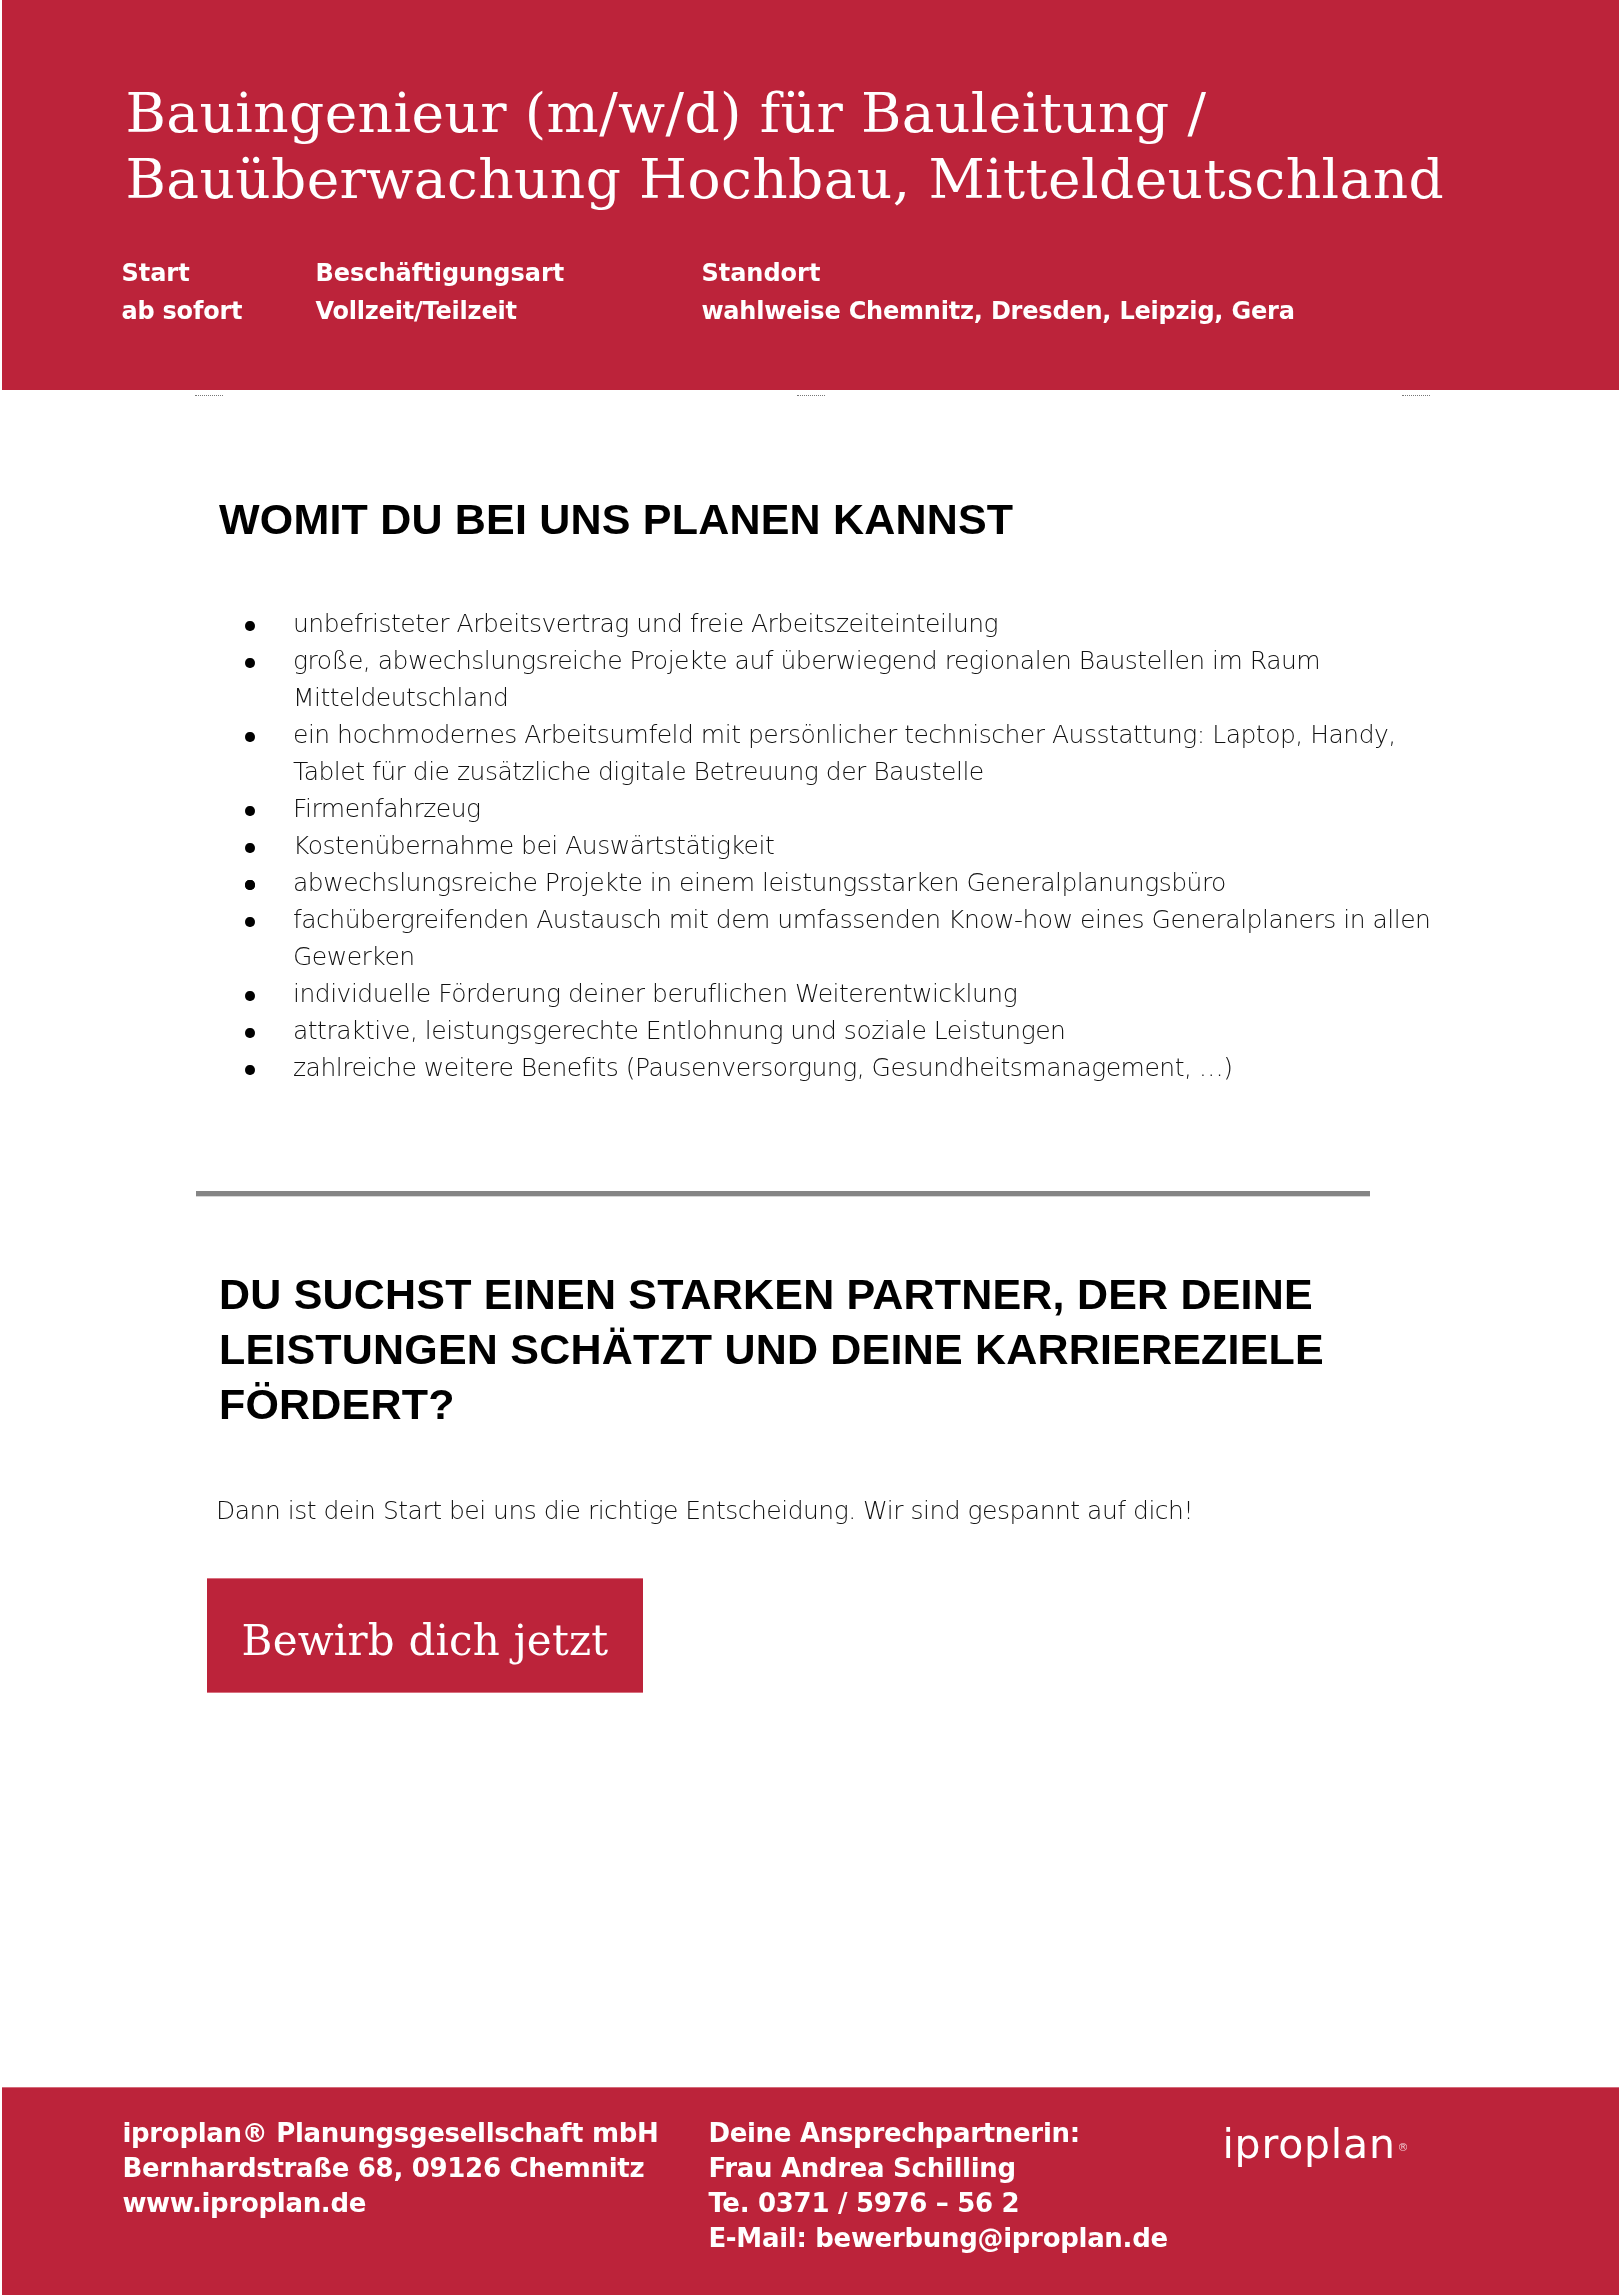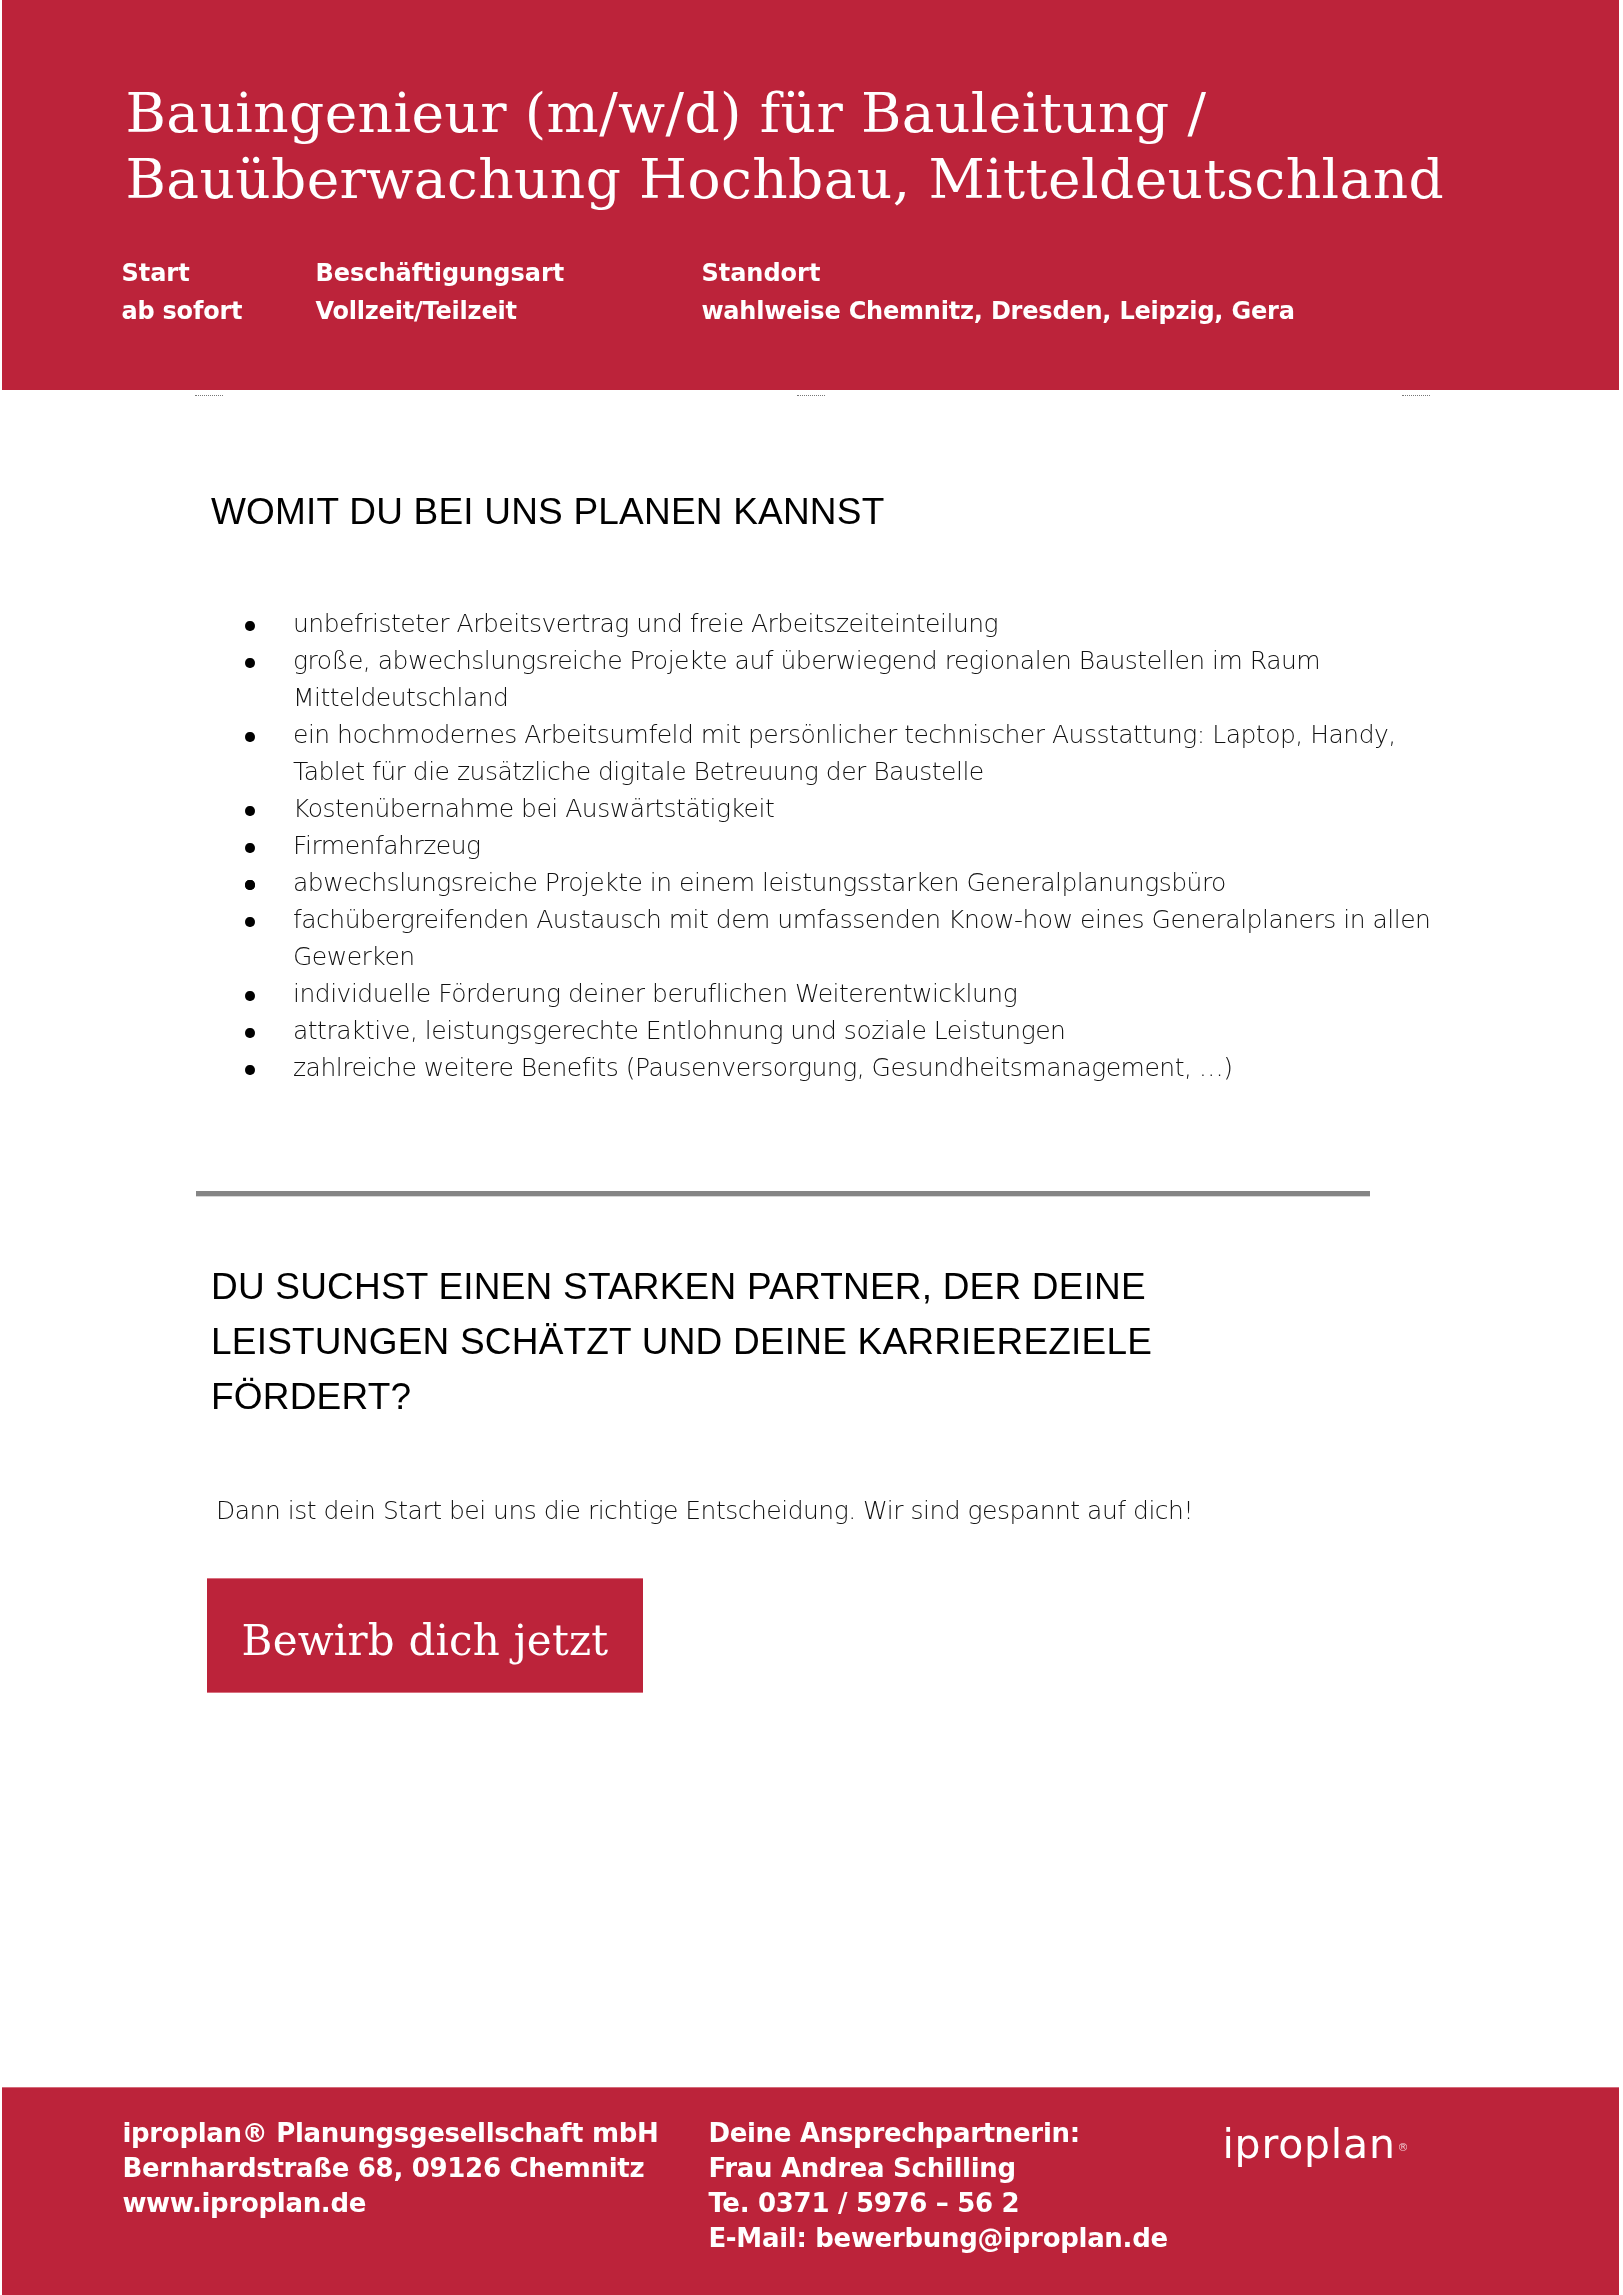--- a/index.html
+++ b/index.html
@@ -72,24 +72,24 @@
       top: 390px;
       height: 4.7px;
       width: 28px;
       border-bottom: 0.8px dotted #777777;
     }
 
     
     .section-heading {
       position: absolute;
       left: 206px;
-      margin: 5px;
+      margin: 13px;
       font-family: "Liberation Sans", sans-serif;
-      font-weight: normal;
-      font-size: 37px;
+      font-weight: bold;
+      font-size: 43px;
       line-height: 55px;
       color: #000000;
       letter-spacing: 0.2px;
     }
     .heading-1 { top: 479px; }
 
     .benefits {
       position: absolute;
       left: 236px;
       top: 605px;
@@ -253,25 +253,25 @@
   <li class="benefit">
     <span class="bullet"></span>
     <span>große, abwechslungsreiche Projekte auf überwiegend regionalen Baustellen im Raum Mitteldeutschland</span>
   </li>
   <li class="benefit">
     <span class="bullet"></span>
     <span>ein hochmodernes Arbeitsumfeld mit persönlicher technischer Ausstattung: Laptop, Handy, Tablet für die zusätzliche digitale Betreuung der Baustelle</span>
   </li>
   <li class="benefit">
     <span class="bullet"></span>
+    <span>Firmenfahrzeug</span>
+  </li>
+  <li class="benefit">
+    <span class="bullet"></span>
     <span>Kostenübernahme bei Auswärtstätigkeit</span>
-  </li>
-  <li class="benefit">
-    <span class="bullet"></span>
-    <span>Firmenfahrzeug</span>
   </li>
   <li class="benefit">
     <span class="bullet"></span>
   </li>
   <li class="benefit">
     <span class="bullet"></span>
     <span>abwechslungsreiche Projekte in einem leistungsstarken Generalplanungsbüro</span>
   </li>
   <li class="benefit">
     <span class="bullet"></span>

